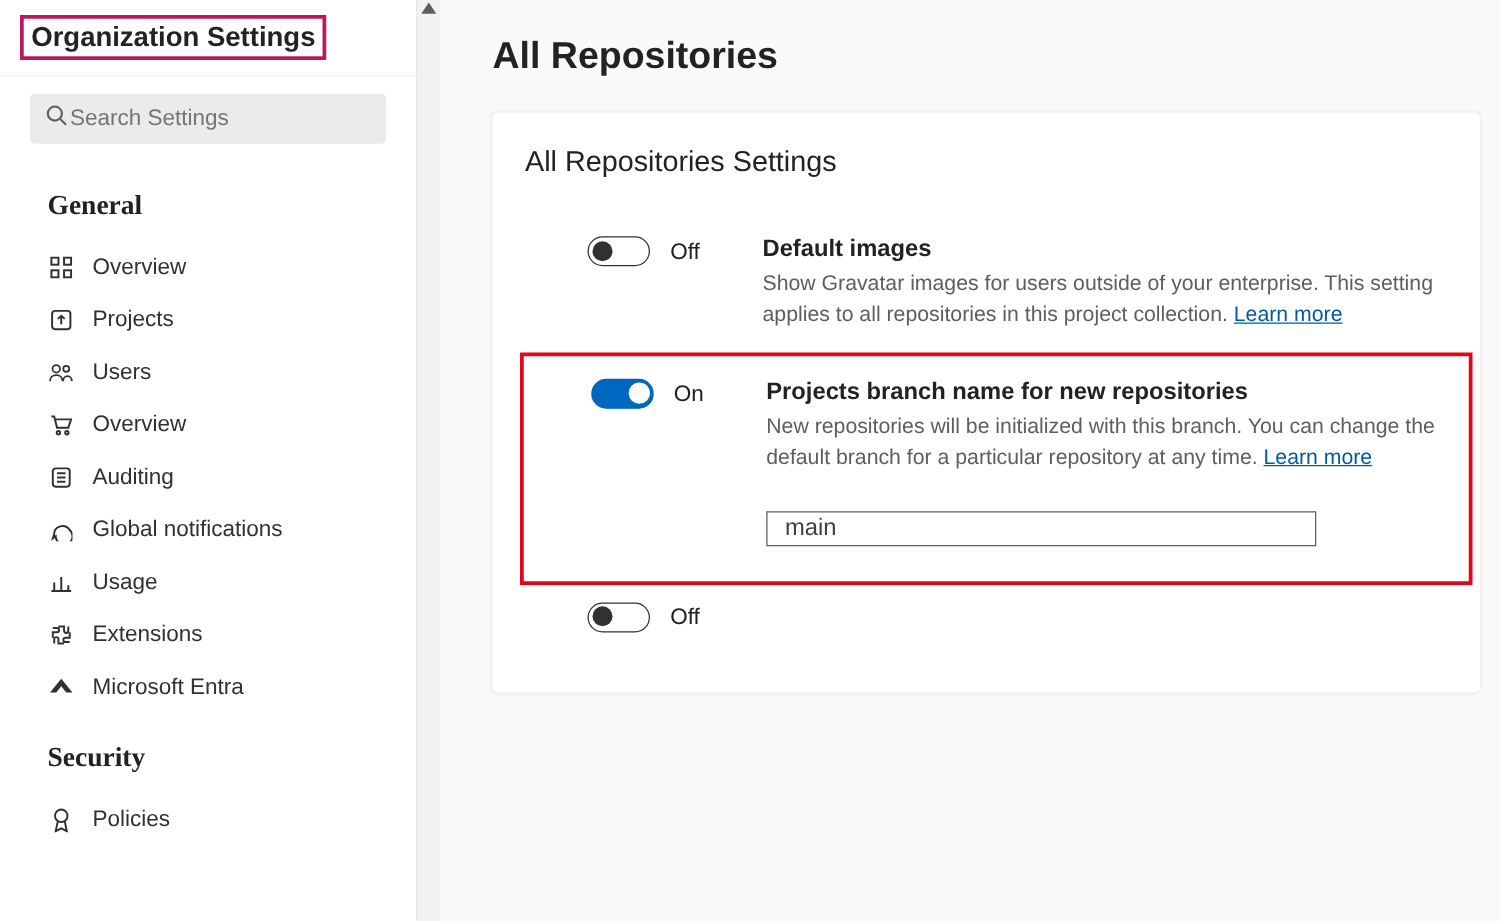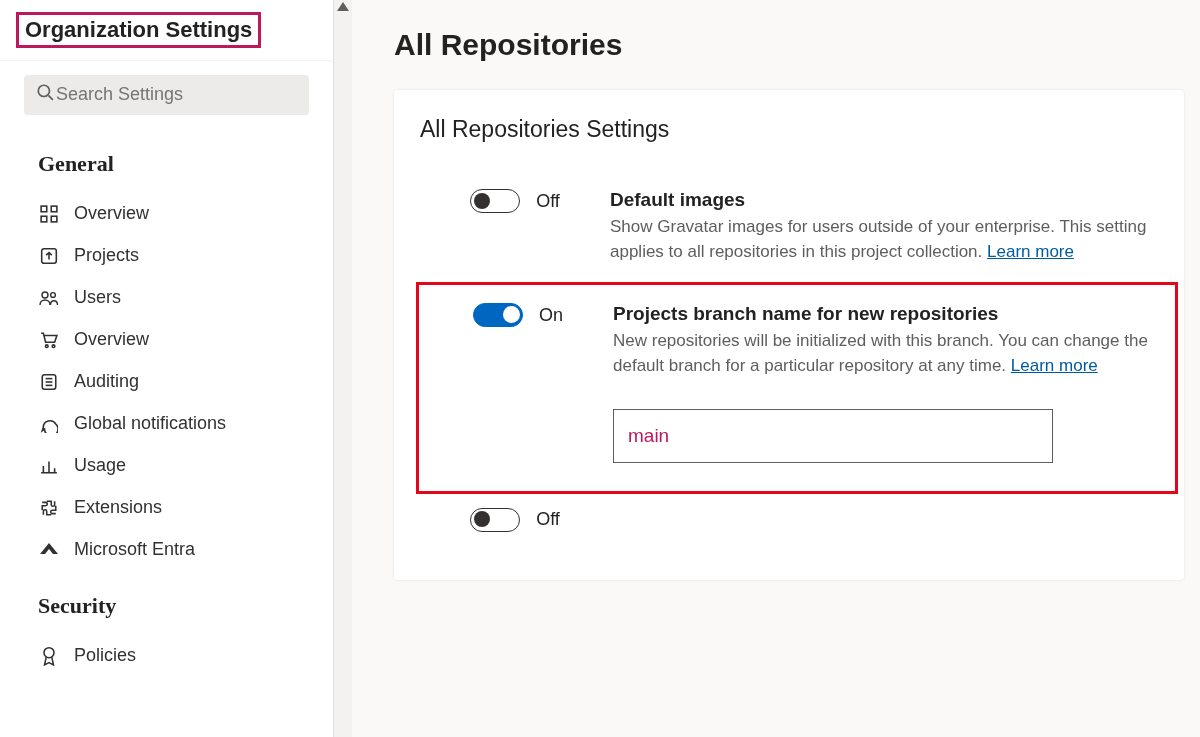--- a/index.html
+++ b/index.html
@@ -69,22 +69,22 @@
     background:#323130; top:2.5px; left:3px;
   }
   .toggle.on { background:#0067c0; border-color:#0067c0; }
   .toggle.on .knob { background:#fff; left:29px; width:17px; height:17px; top:2px; }
   .toggle-state { font-size:18px; }
   .setting-body { flex:1; }
   .setting-title { font-size:19px; font-weight:600; margin:0 0 4px 0; }
   .setting-desc { font-size:17px; color:#605e5c; margin:0; line-height:1.45; max-width:560px; }
   .setting-desc a { color:#005a9e; text-decoration:underline; cursor:pointer; }
   .branch-input {
-    margin-top:30px; width:440px; height:54px;
-    border:1px solid #605e5c; padding:0 14px; font-size:19px; color:#be185d;
+    margin-top:30px; width:440px; height:28px;
+    border:1px solid #605e5c; padding:0 14px; font-size:19px; color:#404040;
     outline:none;
   }
   
   svg { display:block; }
 </style>
 </head>
 <body>
 
 <nav class="sidebar">
   <div class="sidebar-title-wrap">

